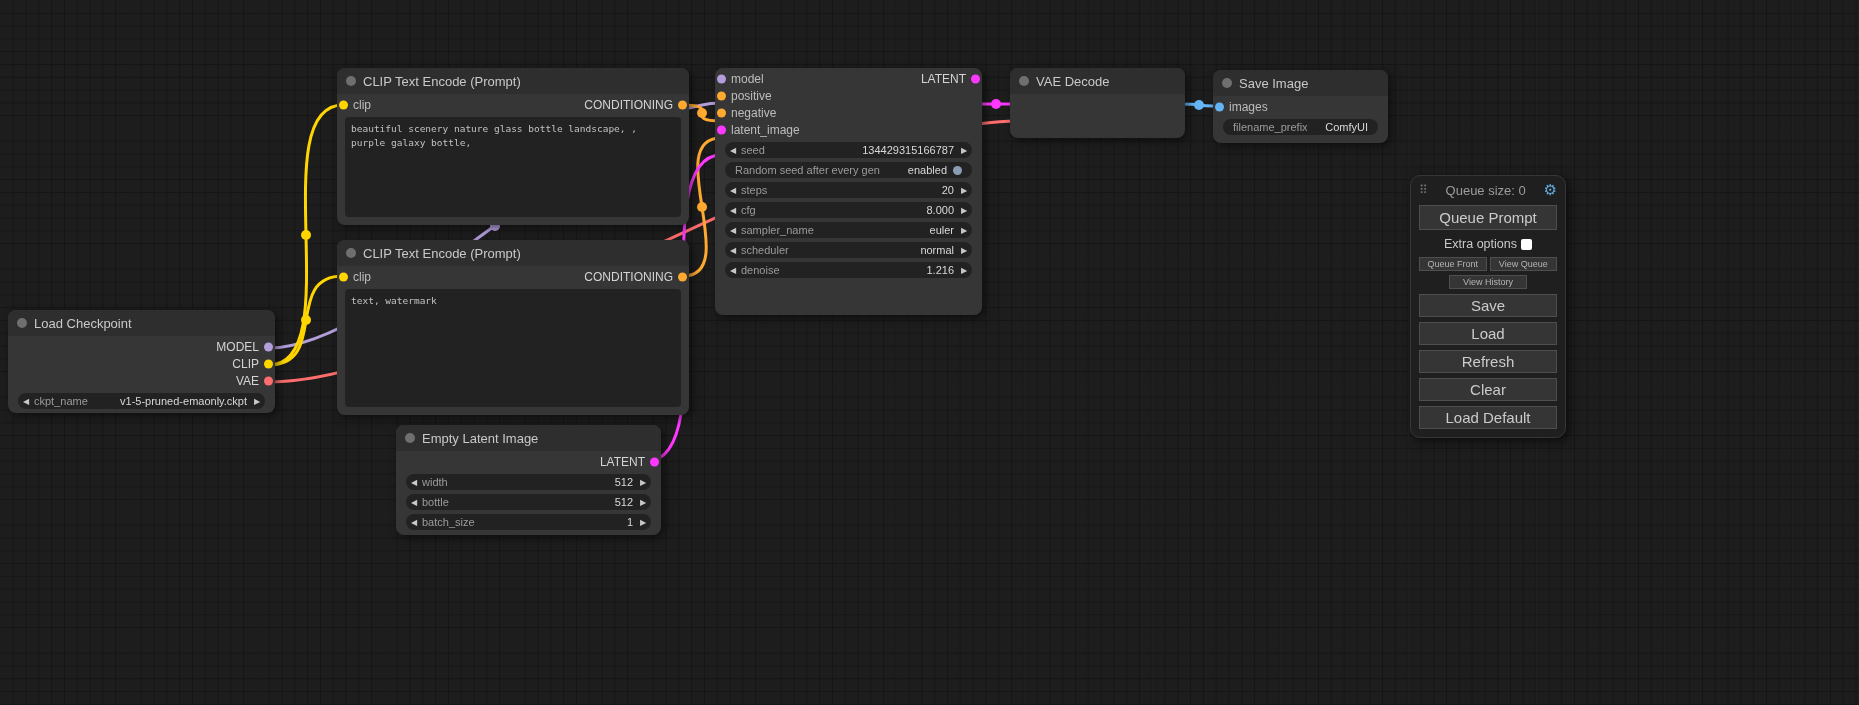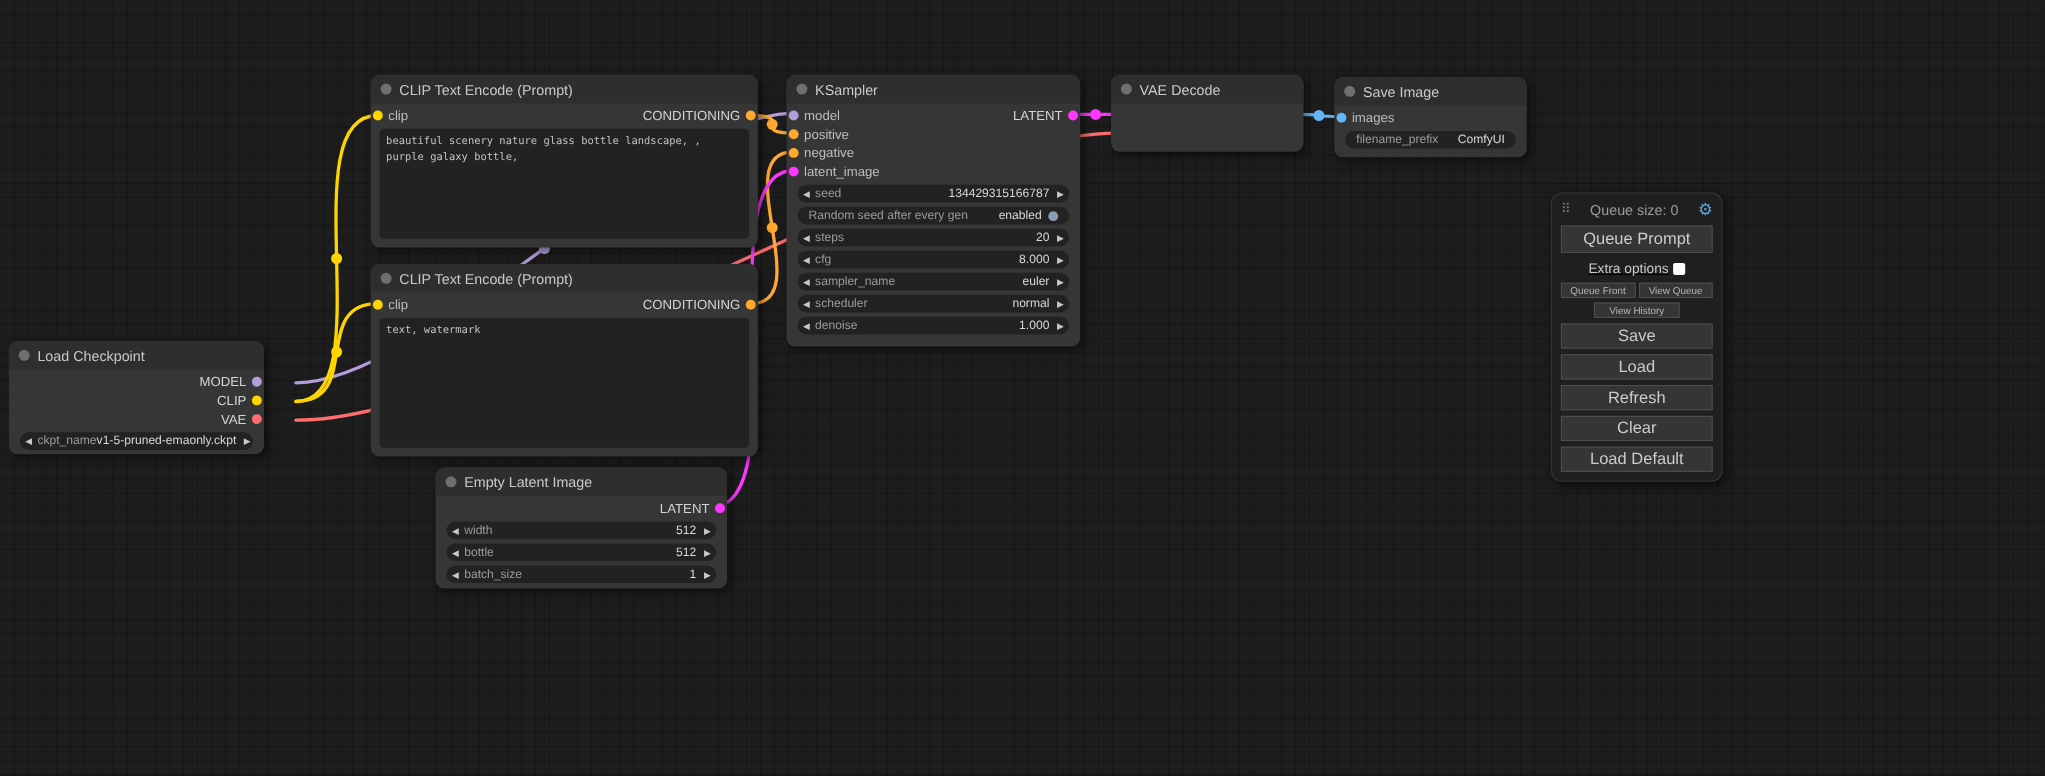--- a/index.html
+++ b/index.html
@@ -65,21 +65,21 @@
   }
   .menu-header { display:flex; align-items:center; padding:5px 8px 3px 8px; }
   .drag-handle { color:#6f6f6f; font-size:12px; cursor:grab; }
   .queue-size { flex:1; text-align:center; color:#9c9c9c; font-size:13px; }
   .gear { color:#5fa8d8; font-size:15px; cursor:pointer; }
   .btn {
     display:block; background:#353535; border:1px solid #4e4e4e; color:#cbcbcb;
     border-radius:0; font-family:"Liberation Sans", sans-serif; cursor:pointer;
   }
   .btn-primary { margin:3px 8px 0 8px; width:calc(100% - 16px); height:25px; font-size:15px; }
-  .extra-row { display:flex; align-items:center; justify-content:center; gap:4px; margin-top:7px;text-decoration:underline; }
+  .extra-row { display:flex; align-items:center; justify-content:center; gap:4px; margin-top:7px; }
   .extra-label { color:#c9c9c9; font-size:12.5px; }
   .extra-check { appearance:none; width:11px; height:11px; background:#ffffff; border-radius:2px; cursor:pointer; }
   .small-row { display:flex; gap:3px; margin:6px 8px 0 8px; }
   .btn-small { flex:1; height:14px; font-size:9px; line-height:11px; color:#b5b5b5; }
   .btn-history { margin:4px auto 0 auto; width:78px; height:14px; font-size:9px; line-height:11px; color:#b5b5b5; }
   .btn-big { margin:5px 8px 0 8px; width:calc(100% - 16px); height:23px; font-size:15px; }
 </style>
 </head>
 <body>
 
@@ -99,21 +99,21 @@
     <circle cx="306" cy="235" r="5" fill="#FFD500"></circle>
     <circle cx="306" cy="320" r="5" fill="#FFD500"></circle>
     <circle cx="642" cy="252" r="5" fill="#FF6E6E"></circle>
     <circle cx="702" cy="113" r="5" fill="#FFA931"></circle>
     <circle cx="702" cy="207" r="5" fill="#FFA931"></circle>
     <circle cx="684" cy="308" r="5" fill="#FF38FF"></circle>
     <circle cx="996" cy="104" r="5" fill="#FF38FF"></circle>
     <circle cx="1199" cy="105" r="5" fill="#64B5F6"></circle>
   </svg>
 
-  <div class="node" style="left:8px; top:310px; width:232px; height:103px;">
+  <div class="node" style="left:8px; top:310px; width:267px; height:103px;">
     <div class="titlebar">
       <span class="collapse-dot"></span>
       <span class="title-text">Load Checkpoint</span>
     </div>
     <div class="slots">
       <div class="srow">
         <span class="out-label">MODEL</span>
         <span class="out-dot" style="background-color: rgb(179, 157, 219);"></span>
       </div>
       <div class="srow">
@@ -190,24 +190,20 @@
     </div>
     <div class="widget">
       <span class="arr l"></span>
       <span class="wname">batch_size</span>
       <span class="wval">1</span>
       <span class="arr r"></span>
     </div>
   </div>
 
   <div class="node" style="left:715px; top:68px; width:267px; height:247px;">
-    <div class="titlebar">
-      <span class="collapse-dot"></span>
-      <span class="title-text">KSampler</span>
-    </div>
     <div class="slots">
       <div class="srow">
         <span class="in-dot" style="background-color: rgb(179, 157, 219);"></span>
         <span class="in-label">model</span>
         <span class="out-label">LATENT</span>
         <span class="out-dot" style="background-color: rgb(255, 56, 255);"></span>
       </div>
       <div class="srow">
         <span class="in-dot" style="background-color: rgb(255, 169, 49);"></span>
         <span class="in-label">positive</span>
@@ -252,21 +248,21 @@
     </div>
     <div class="widget">
       <span class="arr l"></span>
       <span class="wname">scheduler</span>
       <span class="wval">normal</span>
       <span class="arr r"></span>
     </div>
     <div class="widget">
       <span class="arr l"></span>
       <span class="wname">denoise</span>
-      <span class="wval">1.000</span>
+      <span class="wval">1.216</span>
       <span class="arr r"></span>
     </div>
   </div>
 
   <div class="node" style="left:1010px; top:68px; width:175px; height:70px;">
     <div class="titlebar">
       <span class="collapse-dot"></span>
       <span class="title-text">VAE Decode</span>
     </div>
   </div>

